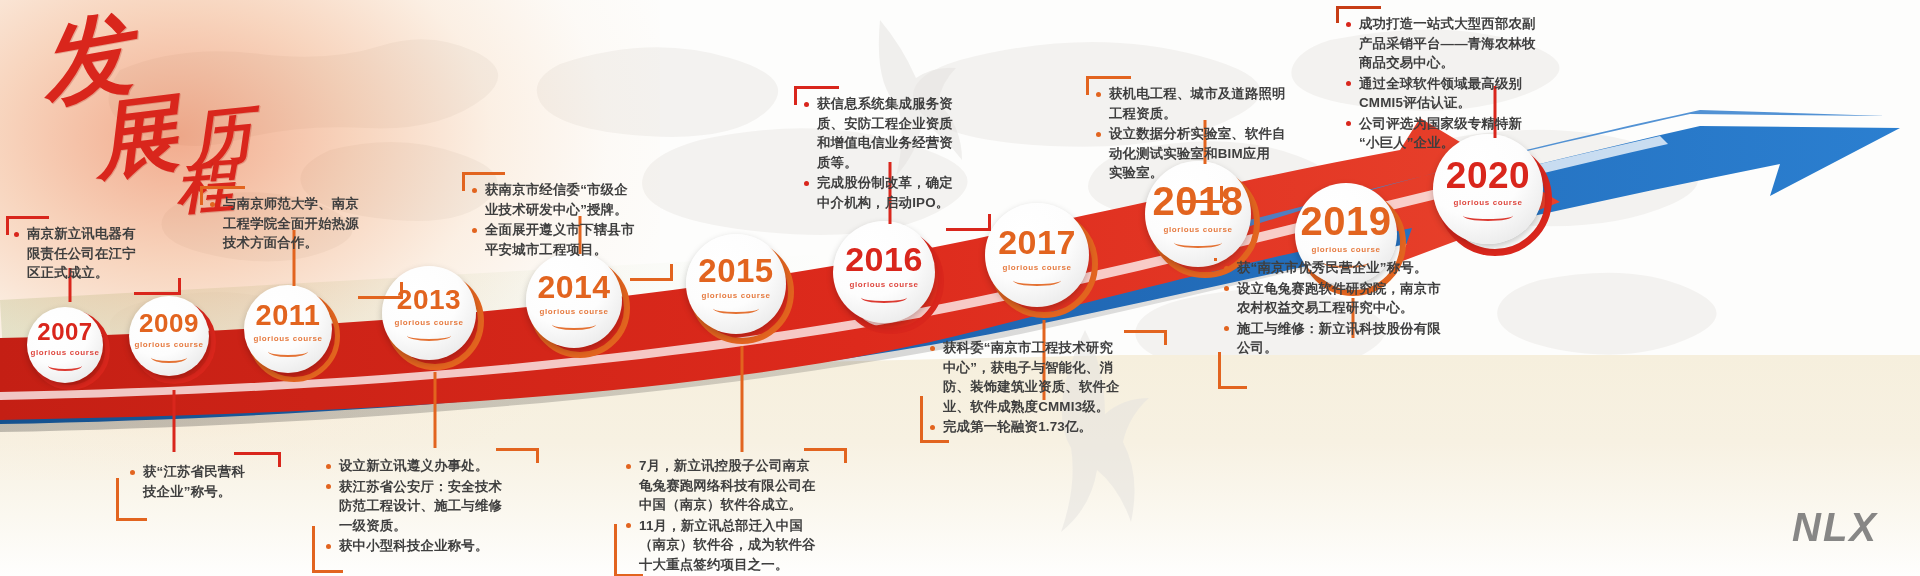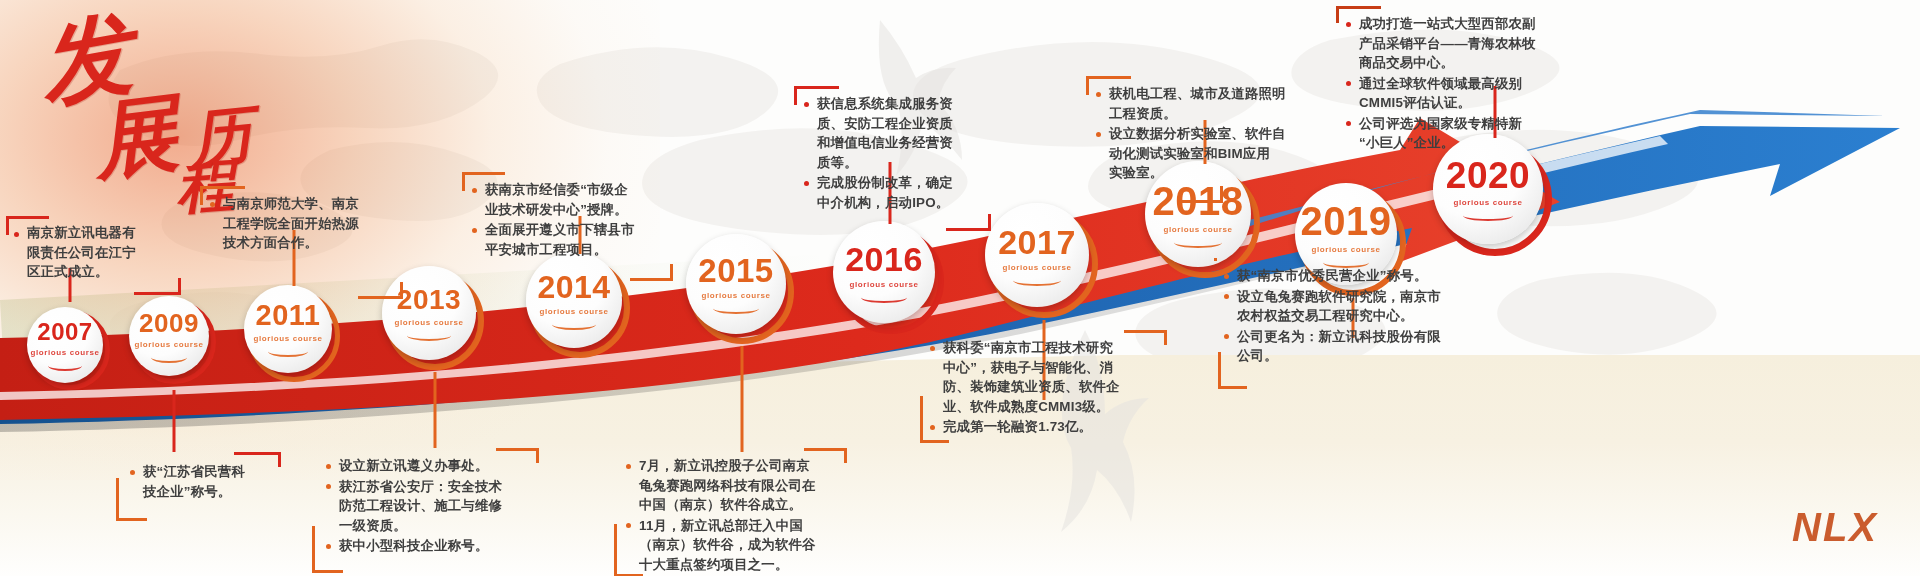--- a/index.html
+++ b/index.html
@@ -61,21 +61,21 @@
      border-radius:50%;background:currentColor;}
   .card.red li:before{background:#d9261c;}
   .card.orange li:before{background:#e2641f;}
   .corner{position:absolute;}
   .corner.tl{border-left:3px solid;border-top:3px solid;}
   .corner.br{border-right:3px solid;border-bottom:3px solid;}
   .corner.bl{border-left:3px solid;border-bottom:3px solid;}
   .corner.tr{border-right:3px solid;border-top:3px solid;}
 
   
-  .wm{position:absolute;right:42px;bottom:26px;color:#c2410c;font-size:40px;
+  .wm{position:absolute;right:42px;bottom:26px;color:#737373;font-size:40px;
       font-weight:700;letter-spacing:2px;font-style:italic;opacity:.85;}
 </style>
 </head>
 <body>
 
 <div class="stage">
 
   <div class="bg-base"></div>
 
   <svg class="bg-map" viewBox="0 0 1920 576" preserveAspectRatio="none">
@@ -262,21 +262,21 @@
       <path d="M890 224 L890 162" stroke="#d9261c"></path>
       <path d="M1044 320 L1044 400" stroke="#e2641f"></path>
       <path d="M1205 164 L1205 120" stroke="#e2641f"></path>
       <path d="M1353 298 L1353 338" stroke="#e2641f"></path>
       <path d="M1495 138 L1495 86" stroke="#d9261c"></path>
     </g>
   </svg>
 
   <div class="card red" style="left:6px;top:216px;width:180px;">
     <div class="corner tl" style="left:0;top:0;width:40px;height:16px;border-color:#d9261c;"></div>
-    <ul style="margin-top:8px;margin-left:8px;font-family:Liberation Mono, monospace;">
+    <ul style="margin-top:8px;margin-left:8px;">
       <li>南京新立讯电器有
 限责任公司在江宁
 区正式成立。</li>
     </ul>
     <div class="corner br" style="left:128px;top:62px;width:44px;height:14px;border-color:#d9261c;"></div>
   </div>
 
   <div class="card orange" style="left:108px;top:452px;width:176px;">
     <div class="corner tr" style="left:126px;top:0;width:44px;height:12px;border-color:#d9261c;"></div>
     <ul style="margin-top:10px;margin-left:22px;">
@@ -364,25 +364,25 @@
 工程资质。</li>
       <li>设立数据分析实验室、软件自
 动化测试实验室和BIM应用
 实验室。</li>
     </ul>
     <div class="corner br" style="left:94px;top:110px;width:40px;height:14px;border-color:#e2641f;"></div>
   </div>
 
   <div class="card orange" style="left:1214px;top:258px;width:258px;">
     <div class="corner tr" style="left:0;top:0;width:0;height:0;border-color:#e2641f;"></div>
-    <ul style="margin-top:8px;margin-left:10px;">
+    <ul style="margin-left:10px;">
       <li>获“南京市优秀民营企业”称号。</li>
       <li>设立龟兔赛跑软件研究院，南京市
 农村权益交易工程研究中心。</li>
-      <li>公司更名为：新立讯科技股份有限
+      <li>施工与维修：新立讯科技股份有限
 公司。</li>
     </ul>
     <div class="corner bl" style="left:4px;top:94px;width:26px;height:34px;border-color:#e2641f;"></div>
   </div>
 
   <div class="card red" style="left:1336px;top:6px;width:256px;">
     <div class="corner tl" style="left:0;top:0;width:42px;height:14px;border-color:#c73d16;"></div>
     <ul style="margin-top:8px;margin-left:10px;">
       <li>成功打造一站式大型西部农副
 产品采销平台——青海农林牧

